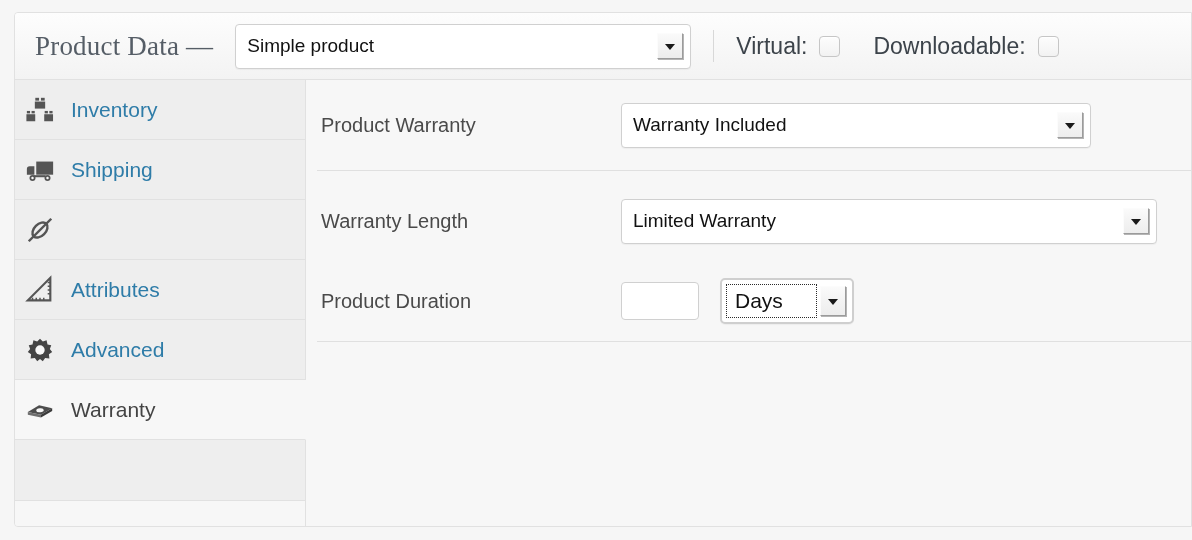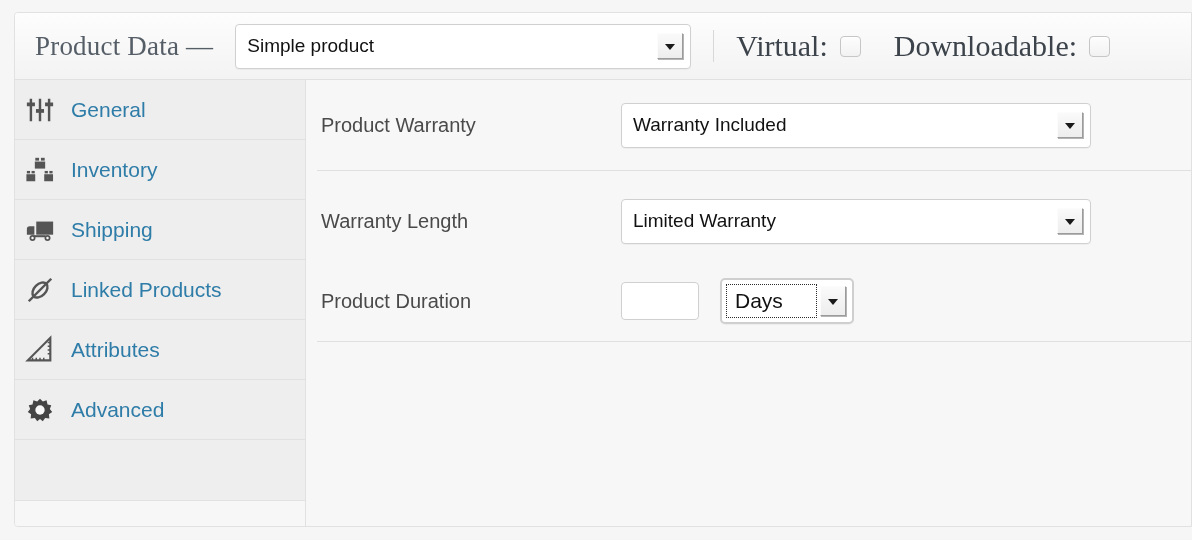--- a/index.html
+++ b/index.html
@@ -102,22 +102,22 @@
     background: #d8d8d8;
     margin-left: 22px;
     margin-right: 22px;
   }
 
   .hdr-checkbox-group {
     display: flex;
     align-items: center;
   }
   .hdr-label {
-    font-family: Liberation Serif, serif;
-    font-size: 30px;
+    font-family: Liberation Sans, sans-serif;
+    font-size: 23px;
     color: #3c434a;
     white-space: nowrap;
     text-align: right;
   }
   .hdr-check {
     width: 21px;
     height: 21px;
     margin-left: 12px;
     background: linear-gradient(to bottom, #fdfdfd, #f2f2f2);
     border: 1px solid #c6c6c6;
@@ -211,21 +211,21 @@
     height: 1px;
     background: #e0e0e0;
     margin-left: 10px;
     margin-right: 0;
   }
 
   #row-product-warranty { height: 90px; }
   #product-warranty-select { width: 470px; height: 45px; }
 
   #row-warranty-length { height: 90px; padding-top: 10px; }
-  #warranty-length-select { width: 470px; height: 45px; gap: 16px; }
+  #warranty-length-select { width: 536px; height: 45px; gap: 16px; }
 
   #row-warranty-duration { height: 80px; }
   #duration-input {
     width: 78px;
     height: 38px;
     background: #fff;
     border: 1px solid #d0d0d0;
     border-radius: 4px;
     box-sizing: border-box;
     font-size: 19px;
@@ -284,31 +284,20 @@
       <span class="hdr-check"></span>
     </div>
 
   </div>
 
   <div id="panel-body">
 
     <div id="sidebar">
       <ul id="sidebar-list">
 
-        <li class="tab-item">
-          <svg class="tab-icon" viewBox="0 0 32 32">
-            <rect x="5" y="4" width="2.6" height="24" fill="#555"></rect>
-            <rect x="14.7" y="4" width="2.6" height="24" fill="#555"></rect>
-            <rect x="24.4" y="4" width="2.6" height="24" fill="#555"></rect>
-            <rect x="2" y="8" width="8.6" height="4" fill="#555"></rect>
-            <rect x="11.7" y="15" width="8.6" height="4" fill="#555"></rect>
-            <rect x="21.4" y="8" width="8.6" height="4" fill="#555"></rect>
-          </svg>
-          <span class="tab-label">General</span>
-        </li>
 
         <li class="tab-item">
           <svg class="tab-icon" viewBox="0 0 32 32">
             <rect x="11" y="3" width="4" height="3" fill="#555"></rect>
             <rect x="17" y="3" width="4" height="3" fill="#555"></rect>
             <rect x="10.5" y="7" width="11" height="7.5" fill="#555"></rect>
             <rect x="2" y="17" width="3.4" height="2.6" fill="#555"></rect>
             <rect x="7" y="17" width="3.4" height="2.6" fill="#555"></rect>
             <rect x="1.5" y="20.5" width="9.4" height="7.5" fill="#555"></rect>
             <rect x="21" y="17" width="3.4" height="2.6" fill="#555"></rect>
@@ -329,21 +318,20 @@
             <circle cx="24" cy="24.5" r="1.3" fill="#f7f7f7"></circle>
           </svg>
           <span class="tab-label">Shipping</span>
         </li>
 
         <li class="tab-item">
           <svg class="tab-icon" viewBox="0 0 32 32">
             <ellipse cx="16" cy="16" rx="6.2" ry="9.5" fill="none" stroke="#555" stroke-width="2.6" transform="rotate(45 16 16)"></ellipse>
             <line x1="4" y1="28" x2="28" y2="4" stroke="#555" stroke-width="2.6"></line>
           </svg>
-          <span class="tab-label">Linked Products</span>
         </li>
 
         <li class="tab-item">
           <svg class="tab-icon" viewBox="0 0 32 32">
             <path d="M27 3 L27 27 L3 27 Z" fill="none" stroke="#555" stroke-width="2.3"></path>
             <line x1="24.2" y1="8" x2="27" y2="8" stroke="#555" stroke-width="1.6"></line>
             <line x1="24.2" y1="12" x2="27" y2="12" stroke="#555" stroke-width="1.6"></line>
             <line x1="24.2" y1="16" x2="27" y2="16" stroke="#555" stroke-width="1.6"></line>
             <line x1="24.2" y1="20" x2="27" y2="20" stroke="#555" stroke-width="1.6"></line>
             <line x1="8" y1="24.2" x2="8" y2="27" stroke="#555" stroke-width="1.6"></line>
@@ -355,20 +343,29 @@
         </li>
 
         <li class="tab-item">
           <svg class="tab-icon" viewBox="0 0 32 32">
             <path d="M16 4 L19 7 L23 5.5 L24 10 L28 11 L26.5 15 L29 18 L25.5 20.5 L26 25 L21.5 24.5 L19 28 L16 25.5 L13 28 L10.5 24.5 L6 25 L6.5 20.5 L3 18 L5.5 15 L4 11 L8 10 L9 5.5 L13 7 Z" fill="#444"></path>
             <circle cx="16" cy="16" r="5" fill="#f7f7f7"></circle>
           </svg>
           <span class="tab-label">Advanced</span>
         </li>
 
+        <li class="tab-item active">
+          <svg class="tab-icon" viewBox="0 0 32 32">
+            <path d="M3 18 L15 11 L29 14 L17 21 Z" fill="#4d4d4d"></path>
+            <path d="M3 18 L3 21 L17 24 L17 21 Z" fill="#6e6e6e"></path>
+            <path d="M17 21 L17 24 L29 17 L29 14 Z" fill="#3a3a3a"></path>
+            <ellipse cx="16" cy="16.3" rx="4" ry="2.1" fill="#f7f7f7" transform="rotate(-6 16 16.3)"></ellipse>
+          </svg>
+          <span class="tab-label">Warranty</span>
+        </li>
 
       </ul>
       <div id="sidebar-filler"></div>
     </div>
 
     <div id="content">
 
       <div class="field-row" id="row-product-warranty">
         <span class="field-label">Product Warranty</span>
         <div class="native-select" id="product-warranty-select">

